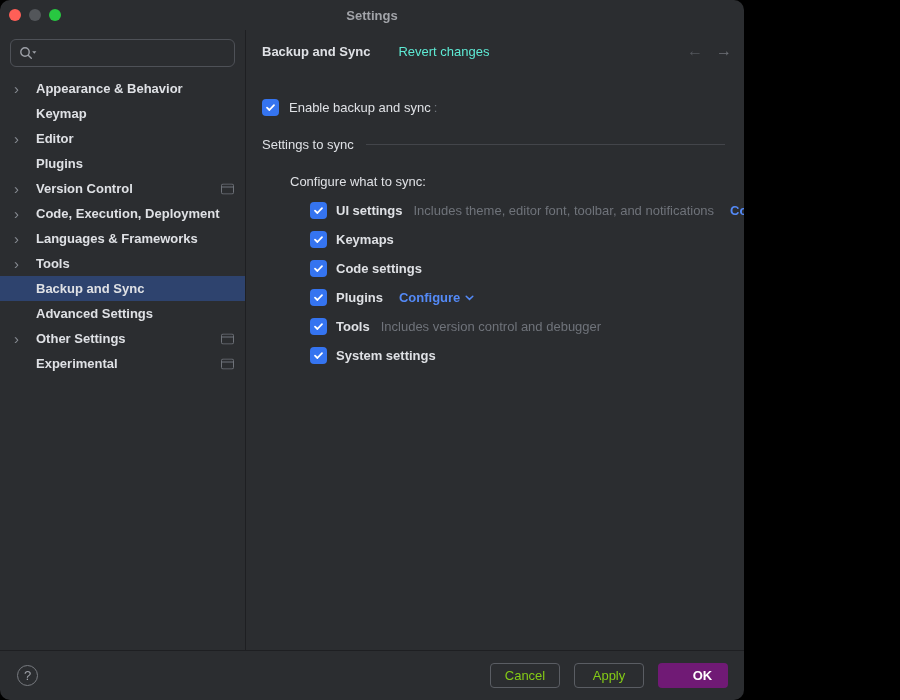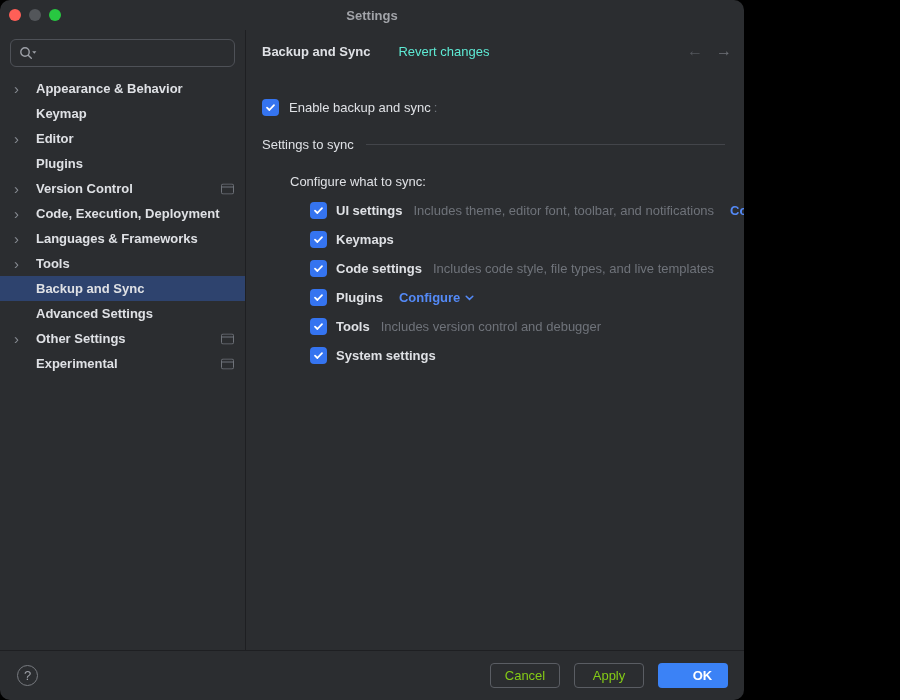--- a/index.html
+++ b/index.html
@@ -57,21 +57,21 @@
 
   
   .footer { position:absolute; left:0; right:0; bottom:0; height:50px; border-top:1px solid #1E1F22;
             display:flex; align-items:center; padding:0 16px 0 17px; box-sizing:border-box; }
   .help { width:21px; height:21px; border:1.5px solid #787B80; border-radius:50%; color:#9DA0A7;
           display:flex; align-items:center; justify-content:center; font-size:13px; box-sizing:border-box; }
   .btns { margin-left:auto; display:flex; gap:14px; }
   .btn { min-width:70px; height:25px; border-radius:4px; display:flex; align-items:center;
          justify-content:center; box-sizing:border-box; cursor:pointer; }
   .btn.secondary { border:1px solid #5A5D63; color:#84cc16; background:transparent; }
-  .btn.primary { background:#3b82f6; color:#FFFFFF; font-weight:600;padding-left:19px; }
+  .btn.primary { background:#701a75; color:#FFFFFF; font-weight:600;padding-left:19px; }
 </style>
 </head>
 <body>
 
 <div class="window">
 
   <div class="titlebar">
     <div class="traffic">
       <span class="light close"></span>
       <span class="light minimize"></span>
@@ -217,21 +217,20 @@
             </span>
             <span class="sync-label">Keymaps</span>
           </div>
           <div class="sync-row">
             <span class="cb">
               <svg width="11" height="11" viewBox="0 0 11 11">
                 <path d="M2 5.6 L4.4 8 L9 3.2" fill="none" stroke="#FFFFFF" stroke-width="1.8" stroke-linecap="round" stroke-linejoin="round"></path>
               </svg>
             </span>
             <span class="sync-label">Code settings</span>
-            <span class="desc">Includes code style, file types, and live templates</span>
           </div>
           <div class="sync-row">
             <span class="cb">
               <svg width="11" height="11" viewBox="0 0 11 11">
                 <path d="M2 5.6 L4.4 8 L9 3.2" fill="none" stroke="#FFFFFF" stroke-width="1.8" stroke-linecap="round" stroke-linejoin="round"></path>
               </svg>
             </span>
             <span class="sync-label">Plugins</span>
             <span class="cfg-link">
               <span>Configure</span>

